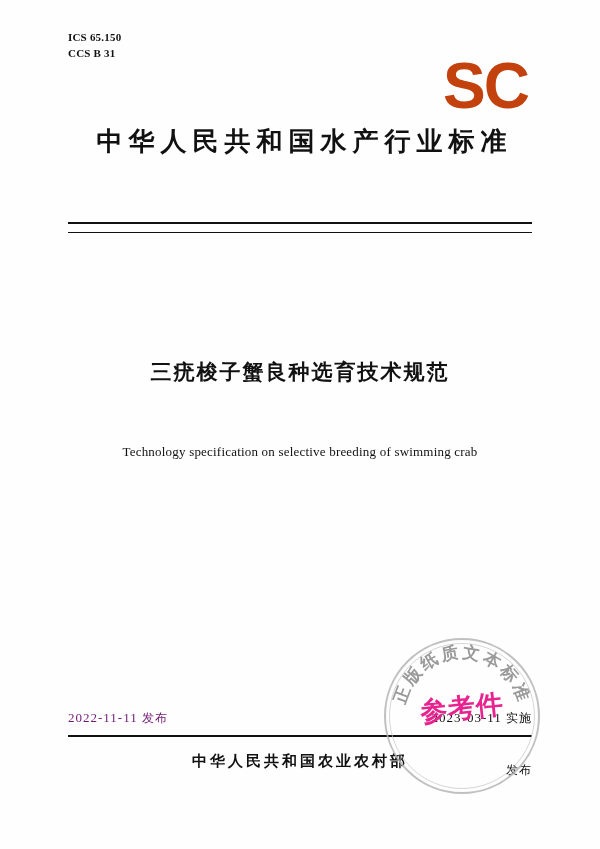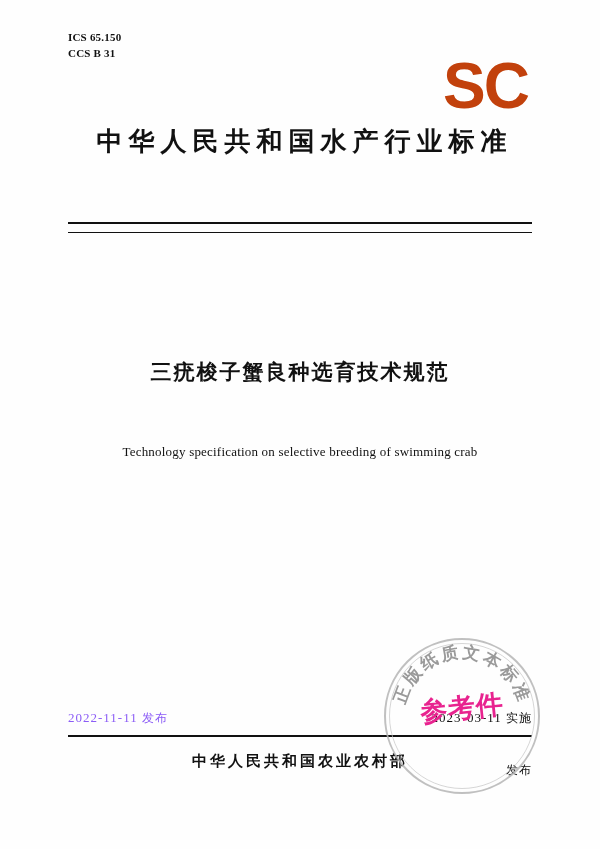--- a/index.html
+++ b/index.html
@@ -121,21 +121,21 @@
   }
 
   
   .issue-line {
     position: absolute;
     left: 68px;
     top: 710px;
     font-family: "Liberation Serif", serif;
     font-size: 13px;
     letter-spacing: 1px;
-    color: #8b5cf6;
+    color: #701a75;
   }
   .issue-line .cn {
     font-family: "DejaVu Sans", sans-serif;
     font-size: 12px;
     letter-spacing: 1px;
   }
   .implement-line {
     position: absolute;
     right: 68px;
     top: 710px;

